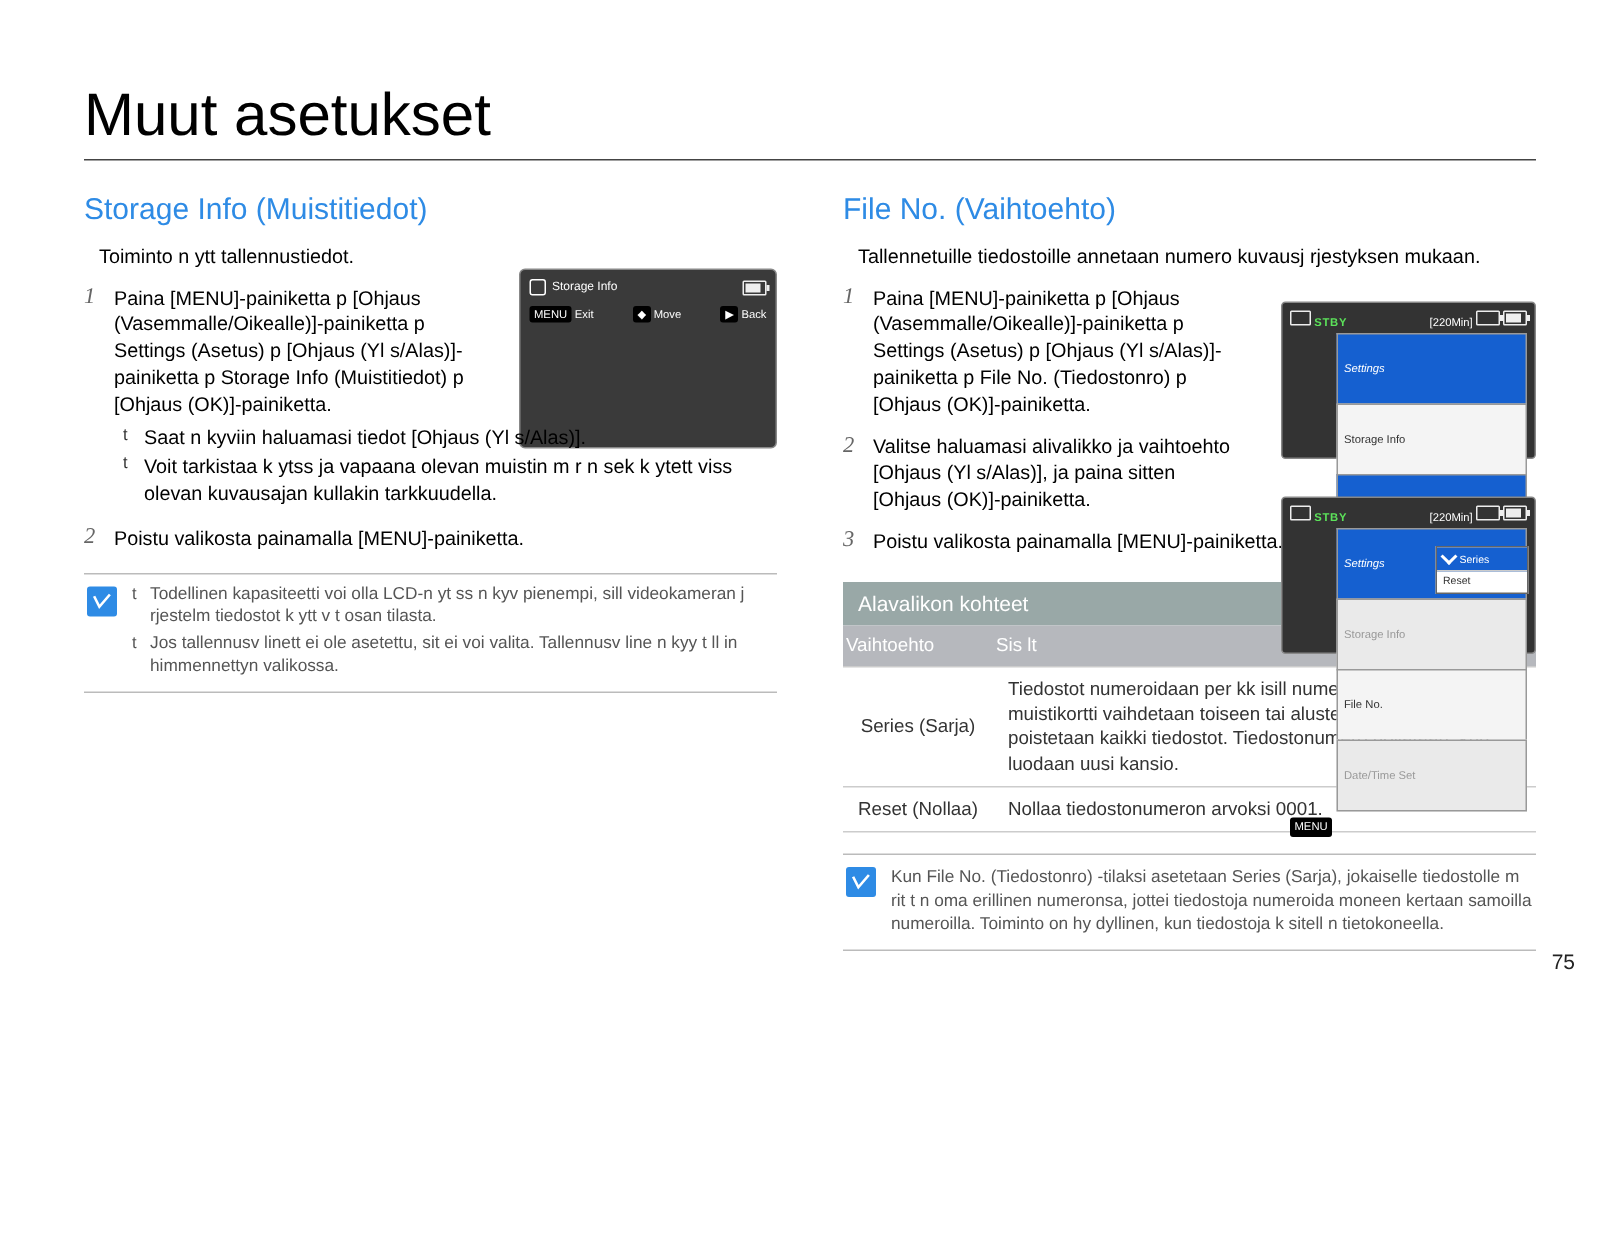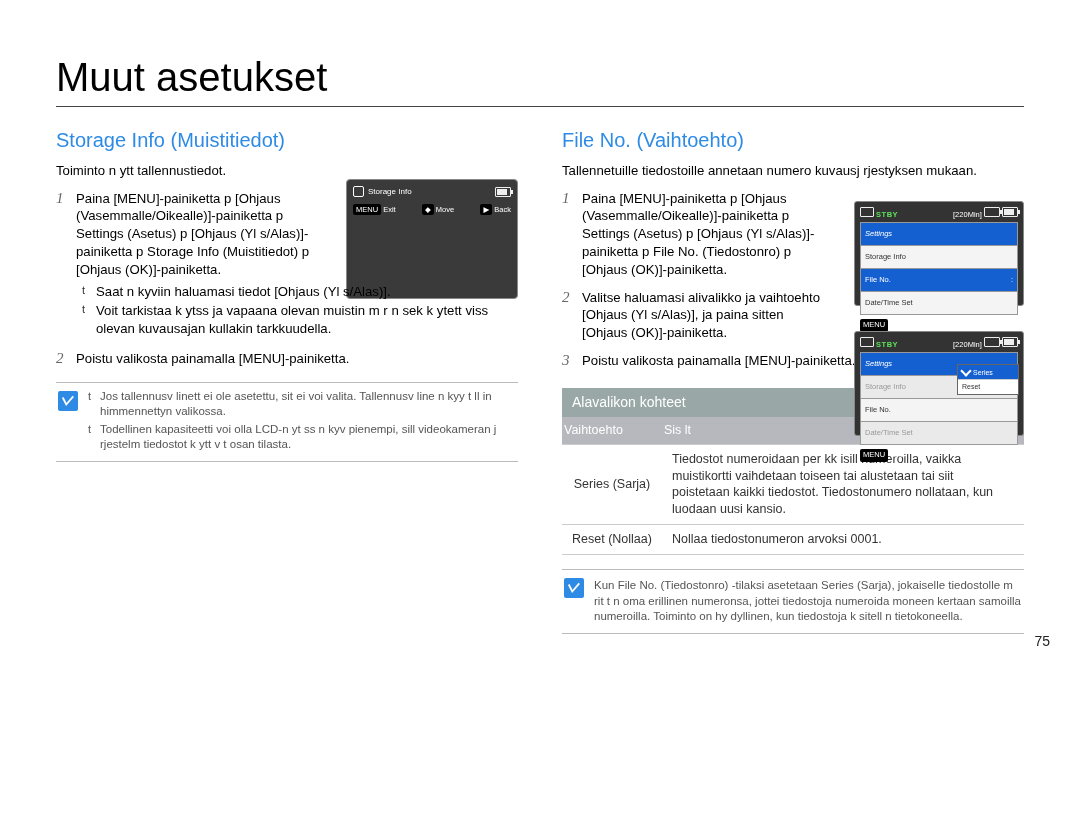--- a/index.html
+++ b/index.html
@@ -33,20 +33,21 @@
     line-height: 1.35;
   }
   .section-heading {
     color: #2e8be5;
     font-size: 20px;
     font-weight: 400;
     margin: 6px 0 8px 0;
   }
   .intro {
     margin-bottom: 10px;
+    margin-left: 10px;
   }
   .step-list {
     list-style: none;
     padding: 0;
     margin: 0;
   }
   .step-item {
     display: flex;
     margin-bottom: 10px;
   }
@@ -164,22 +165,22 @@
     width:14px; height:8px; border:1px solid #eee; border-radius:1px; display:inline-block; position:relative;
   }
   .bicon::after{content:"";position:absolute;right:-3px;top:2px;width:2px;height:4px;background:#eee;}
   .bicon.fill::before{content:"";position:absolute;left:1px;top:1px;right:3px;bottom:1px;background:#eee;}
   .camicon{width:12px;height:8px;border:1px solid #eee;border-radius:1px;display:inline-block;}
   .menu-list { list-style:none; padding:0; margin:0; }
   .menu-list li {
     background: #f4f4f4; color:#333;
     border: 1px solid #999;
     border-bottom: none;
-    padding: 6px 4px;
-    display:flex; justify-content:space-between; align-items:center;
+    padding: 18px 4px;
+    display:flex; justify-content:space-between; align-items:center;margin-left:31px;
   }
   .menu-list li:last-child { border-bottom:1px solid #999; }
   .menu-list li.blue-head {
     background:#1560d0; color:#fff; font-style: italic;
   }
   .menu-list li.highlight {
     background:#1560d0; color:#fff;
   }
   .menu-list li.dimmed {
     color:#999; background:#eaeaea;
@@ -283,22 +284,22 @@
         </li>
       </ol>
 
       <div class="note-box">
         <div class="note-icon">
           <svg viewBox="0 0 24 24" fill="none" stroke="#fff" stroke-width="3">
               <path d="M3 6l6 12L21 4"></path>
             </svg>
         </div>
         <ul class="note-lines">
+          <li>Todellinen kapasiteetti voi olla LCD-n yt ss n kyv  pienempi, sill videokameran j rjestelm tiedostot k ytt v t osan tilasta.</li>
           <li>Jos tallennusv linett ei ole asetettu, sit ei voi valita. Tallennusv line n kyy t ll in himmennettyn valikossa.</li>
-          <li>Todellinen kapasiteetti voi olla LCD-n yt ss n kyv  pienempi, sill videokameran j rjestelm tiedostot k ytt v t osan tilasta.</li>
         </ul>
       </div>
     </div>
 
     <div class="col">
       <h2 class="section-heading">File No. (Vaihtoehto)</h2>
       <div class="intro">Tallennetuille tiedostoille annetaan numero kuvausj rjestyksen mukaan.</div>
 
       <div class="lcd2" style="top:80px; width:170px; height:105px;">
         <div class="hdr">

